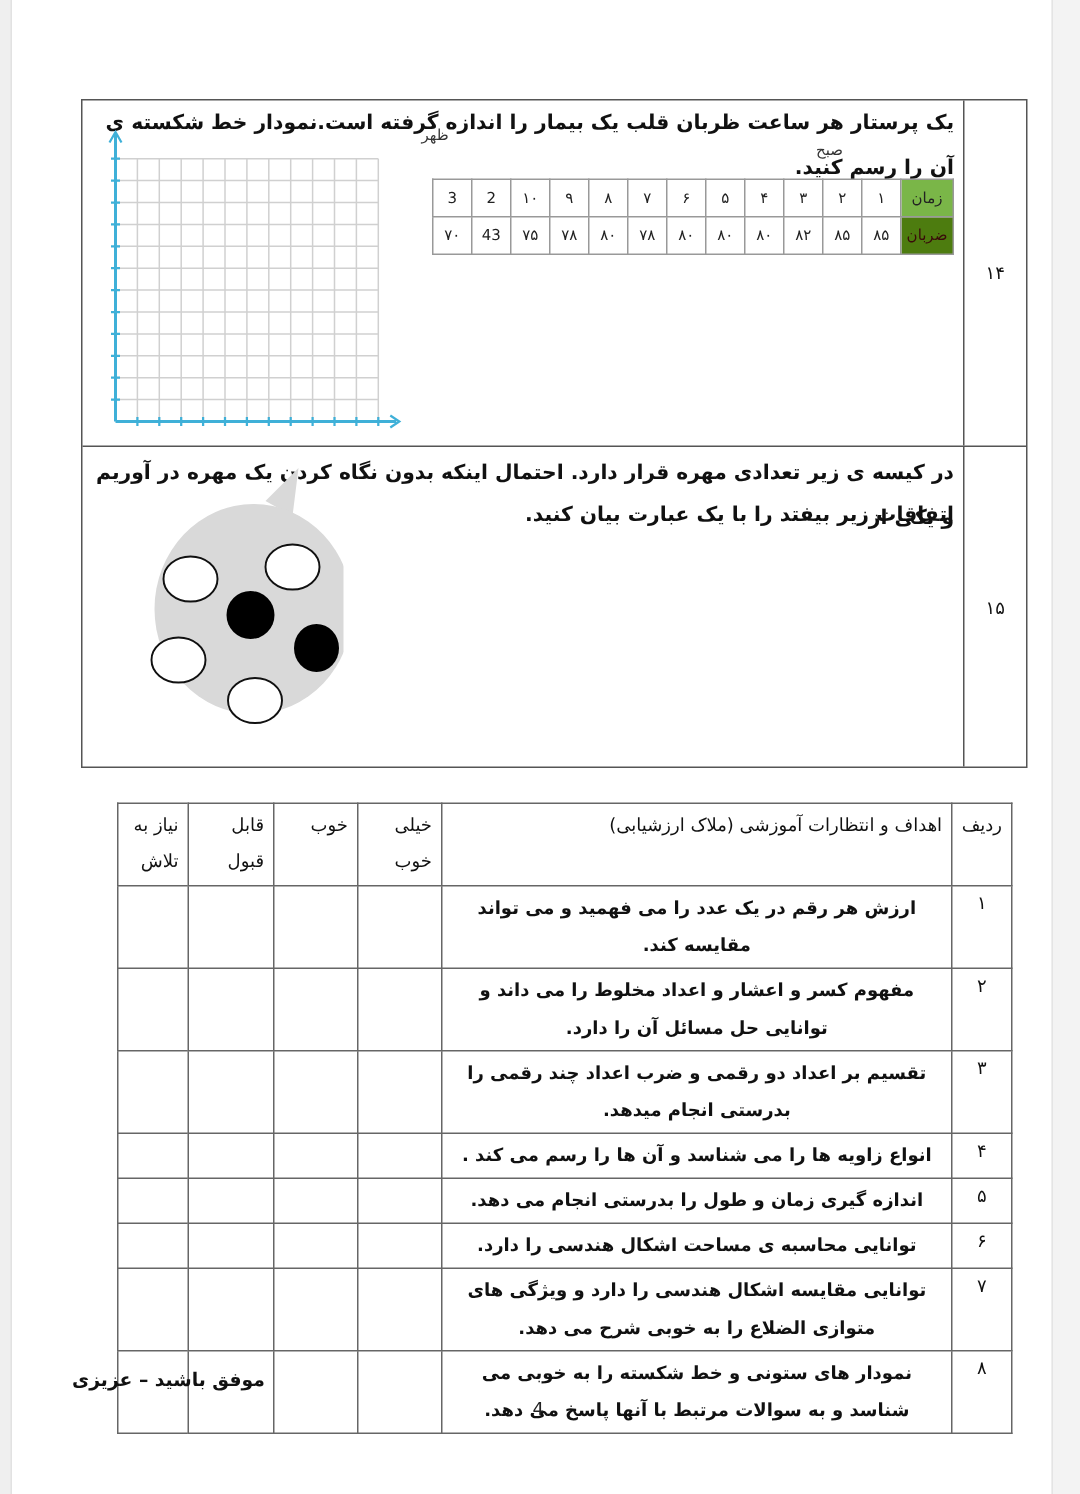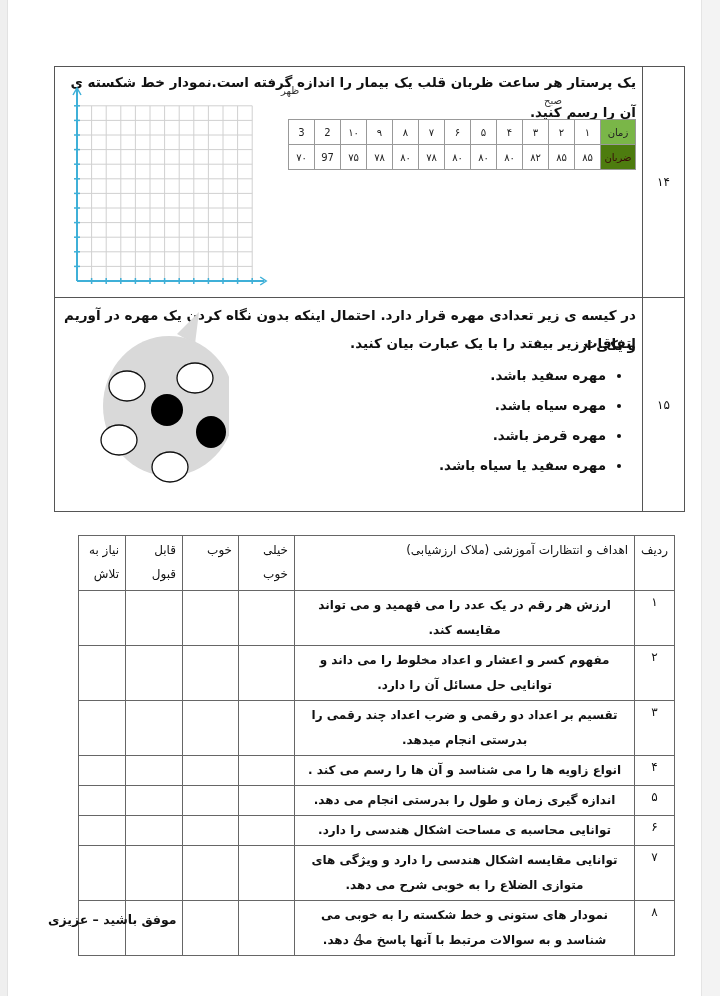--- a/index.html
+++ b/index.html
@@ -82,21 +82,21 @@
         <td>۸۵</td>
               <td>۸۵</td>
               <td>۸۲</td>
               <td>۸۰</td>
               <td>۸۰</td>
               <td>۸۰</td>
               <td>۷۸</td>
               <td>۸۰</td>
               <td>۷۸</td>
               <td>۷۵</td>
-              <td>97</td>
+              <td>43</td>
               <td>۷۰</td>
             </tr>
       </tbody>
         </table>
       <svg class="gridsvg" id="grid-svg" width="222" height="208">
           <line x1="30.6" y1="20.80000000000001" x2="30.6" y2="196" stroke="#d0d0d0" stroke-width="1"></line>
           <line x1="45.2" y1="20.80000000000001" x2="45.2" y2="196" stroke="#d0d0d0" stroke-width="1"></line>
           <line x1="59.8" y1="20.80000000000001" x2="59.8" y2="196" stroke="#d0d0d0" stroke-width="1"></line>
           <line x1="74.4" y1="20.80000000000001" x2="74.4" y2="196" stroke="#d0d0d0" stroke-width="1"></line>
           <line x1="89" y1="20.80000000000001" x2="89" y2="196" stroke="#d0d0d0" stroke-width="1"></line>
@@ -159,26 +159,20 @@
       <svg class="bagsvg" width="130" height="180" viewBox="0 0 130 180">
         <path d="M 96 40 L 100 8 L 78 30 Z" fill="#d9d9d9"></path>
         <ellipse cx="70" cy="102" rx="66" ry="70" fill="#d9d9d9"></ellipse>
         <ellipse cx="28" cy="82" rx="18" ry="15" fill="#fff" stroke="#111" stroke-width="1.3"></ellipse>
         <ellipse cx="96" cy="74" rx="18" ry="15" fill="#fff" stroke="#111" stroke-width="1.3"></ellipse>
         <ellipse cx="68" cy="106" rx="16" ry="16" fill="#000"></ellipse>
         <ellipse cx="112" cy="128" rx="15" ry="16" fill="#000"></ellipse>
         <ellipse cx="20" cy="136" rx="18" ry="15" fill="#fff" stroke="#111" stroke-width="1.3"></ellipse>
         <ellipse cx="71" cy="163" rx="18" ry="15" fill="#fff" stroke="#111" stroke-width="1.3"></ellipse>
       </svg>
-      <ul class="bullets">
-        <li>مهره سفید باشد.</li>
-        <li>مهره سیاه باشد.</li>
-        <li>مهره قرمز باشد.</li>
-        <li>مهره سفید یا سیاه باشد.</li>
-      </ul>
     </div>
   </div>
 </div>
 
 <table class="evtable">
   <thead>
     <tr>
       <th style="width:22px;">ردیف</th>
       <th>اهداف و انتظارات آموزشی (ملاک ارزشیابی)</th>
       <th style="width:43px;">خیلی خوب</th>

